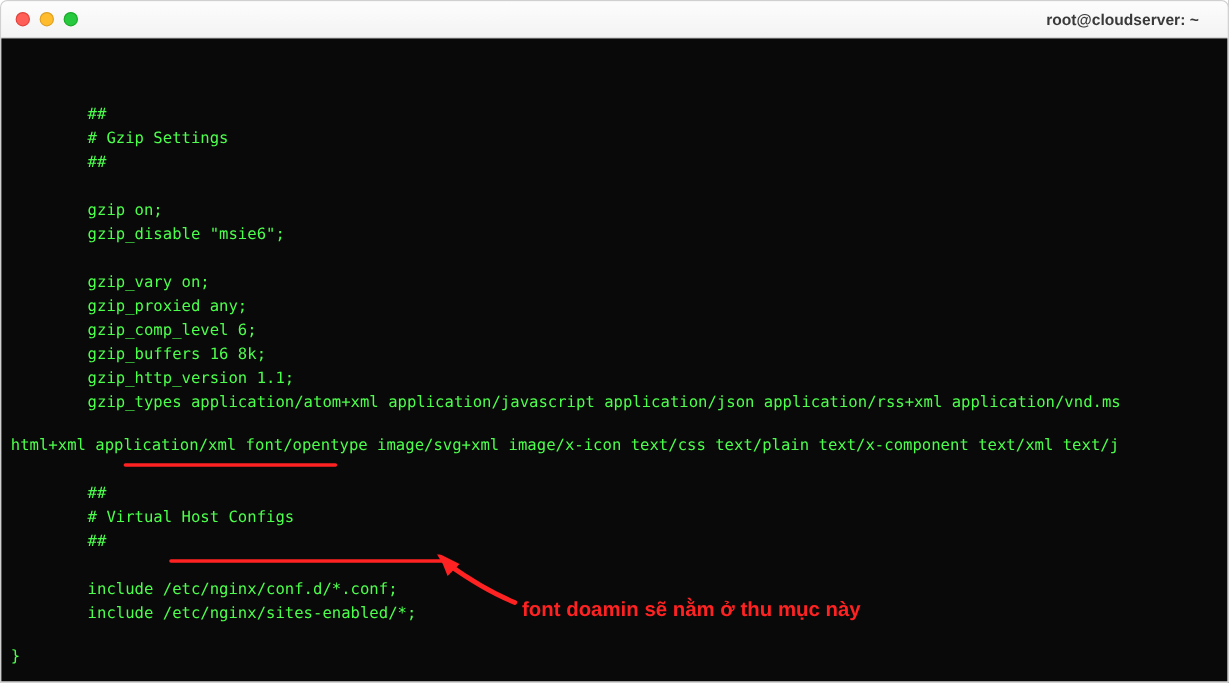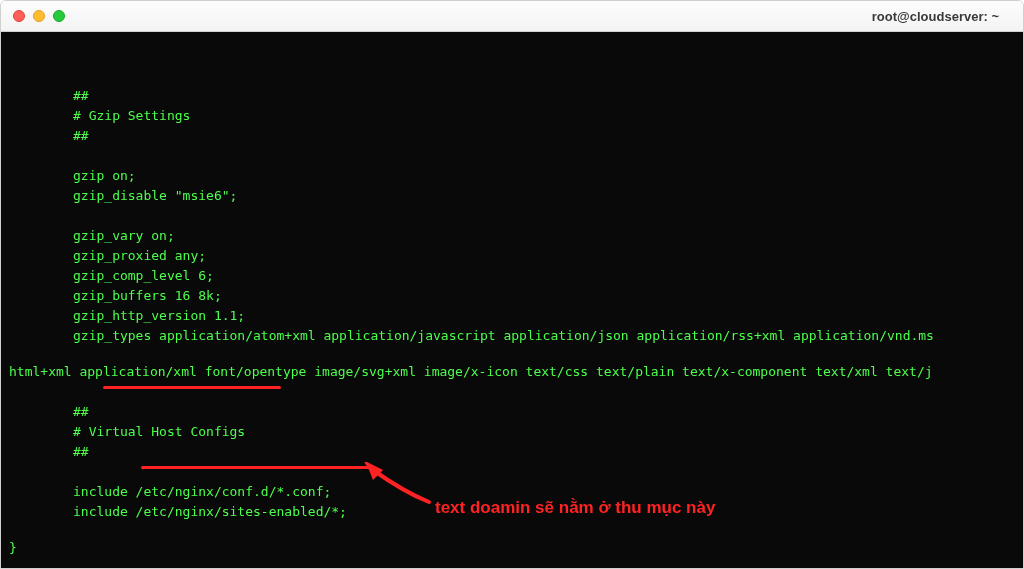--- a/index.html
+++ b/index.html
@@ -147,15 +147,15 @@
     <div class="terminal-content" id="terminal-lines"><div class="line indent">##</div><div class="line indent"># Gzip Settings</div><div class="line indent">##</div><div class="line indent"></div><div class="line indent">gzip on;</div><div class="line indent">gzip_disable "msie6";</div><div class="line indent"></div><div class="line indent">gzip_vary on;</div><div class="line indent">gzip_proxied any;</div><div class="line indent">gzip_comp_level 6;</div><div class="line indent">gzip_buffers 16 8k;</div><div class="line indent">gzip_http_version 1.1;</div><div class="line indent">gzip_types application/atom+xml application/javascript application/json application/rss+xml application/vnd.ms</div><div class="line no-indent">html+xml application/xml font/opentype image/svg+xml image/x-icon text/css text/plain text/x-component text/xml text/j</div><div class="line indent"></div><div class="line indent">##</div><div class="line indent"># Virtual Host Configs</div><div class="line indent">##</div><div class="line indent"></div><div class="line indent">include /etc/nginx/conf.d/*.conf;</div><div class="line indent">include /etc/nginx/sites-enabled/*;</div><div class="line no-indent">}</div></div>
 
     <div class="underline-1"></div>
     <div class="underline-2"></div>
 
     <svg class="arrow-svg" viewBox="0 0 100 80">
       <path d="M 14 8 Q 45 30 70 40" stroke="#ff2222" stroke-width="4" fill="none" stroke-linecap="round"></path>
       <polygon points="4,0 24,10 14,20 10,10" fill="#ff2222" transform="translate(0,-2)"></polygon>
     </svg>
 
-    <div class="annotation-text">text doamin sẽ nằm ở thu mục này</div>
+    <div class="annotation-text">font doamin sẽ nằm ở thu mục này</div>
   </div>
 </div>
 
 </body></html>

